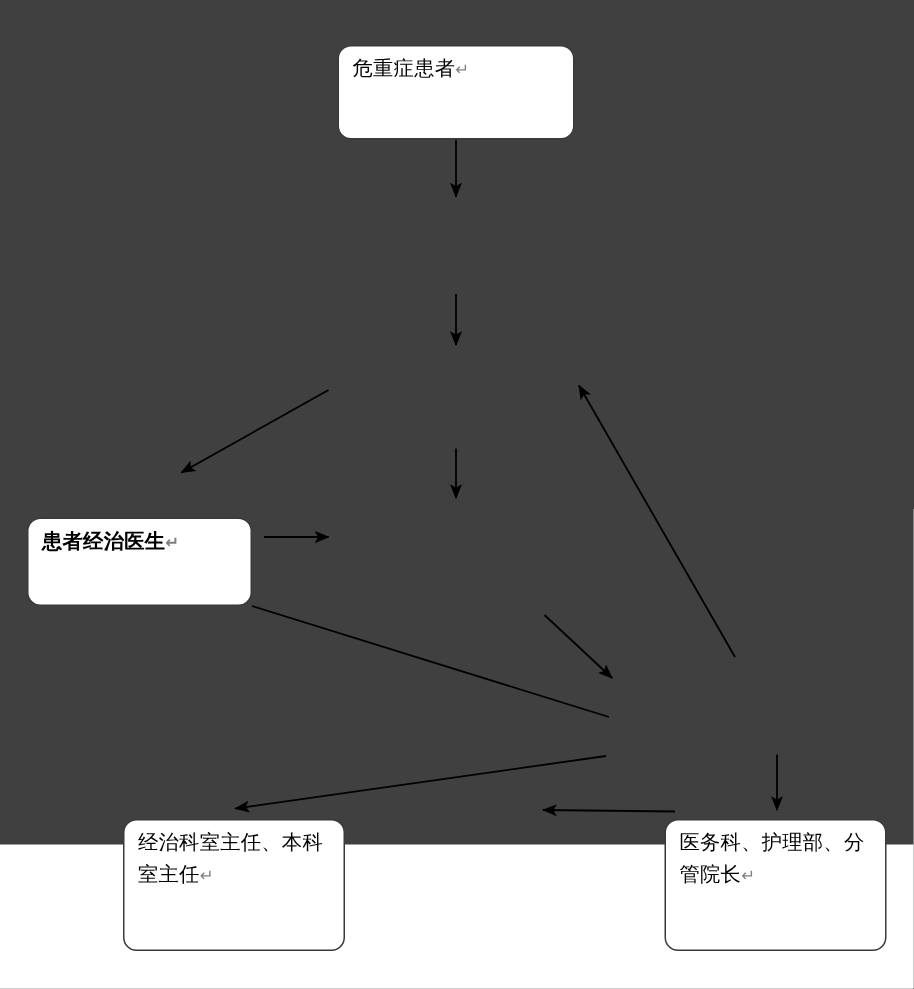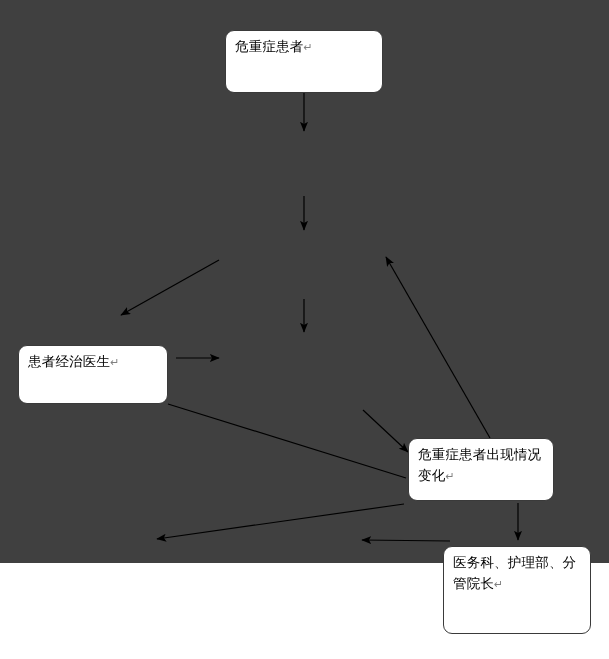--- a/index.html
+++ b/index.html
@@ -71,23 +71,23 @@
         <line x1="490" y1="438" x2="386" y2="257" stroke="#000000" marker-end="url(#arrowhead)"></line>
         <line x1="404" y1="504" x2="157" y2="539" stroke="#000000" marker-end="url(#arrowhead)"></line>
         <line x1="450" y1="541" x2="362" y2="540" stroke="#000000" marker-end="url(#arrowhead)"></line>
         <line x1="518" y1="503" x2="518" y2="540" stroke="#000000" marker-end="url(#arrowhead)"></line>
       </g>
   </svg>
 
   <div class="node-box" style="left: 225px; top: 30px; width: 158px; height: 63px; border-color: rgb(58, 58, 58);">
     <div class="node-text">危重症患者<span class="pilcrow">↵</span></div>
   </div>
-  <div class="node-box" style="left: 18px; top: 345px; width: 150px; height: 59px; border-color: rgb(58, 58, 58);">
+  <div class="node-box" style="left: 18px; top: 345px; width: 150px; height: 59px; border-color: rgb(58, 58, 58); font-weight: bold;">
     <div class="node-text">患者经治医生<span class="pilcrow">↵</span></div>
   </div>
-  <div class="node-box" style="left: 408px; top: 438px; width: 146px; height: 63px; border-color: rgb(58, 58, 58);">
-    <div class="node-text">危重症患者出现情况变化<span class="pilcrow">↵</span></div>
+  <div class="node-box" style="left: 82px; top: 546px; width: 148px; height: 88px; border-color: rgb(58, 58, 58);">
+    <div class="node-text">经治科室主任、本科室主任<span class="pilcrow">↵</span></div>
   </div>
   <div class="node-box" style="left: 443px; top: 546px; width: 148px; height: 88px; border-color: rgb(58, 58, 58);">
     <div class="node-text">医务科、护理部、分管院长<span class="pilcrow">↵</span></div>
   </div>
 
 </div>
 
 </body></html>

